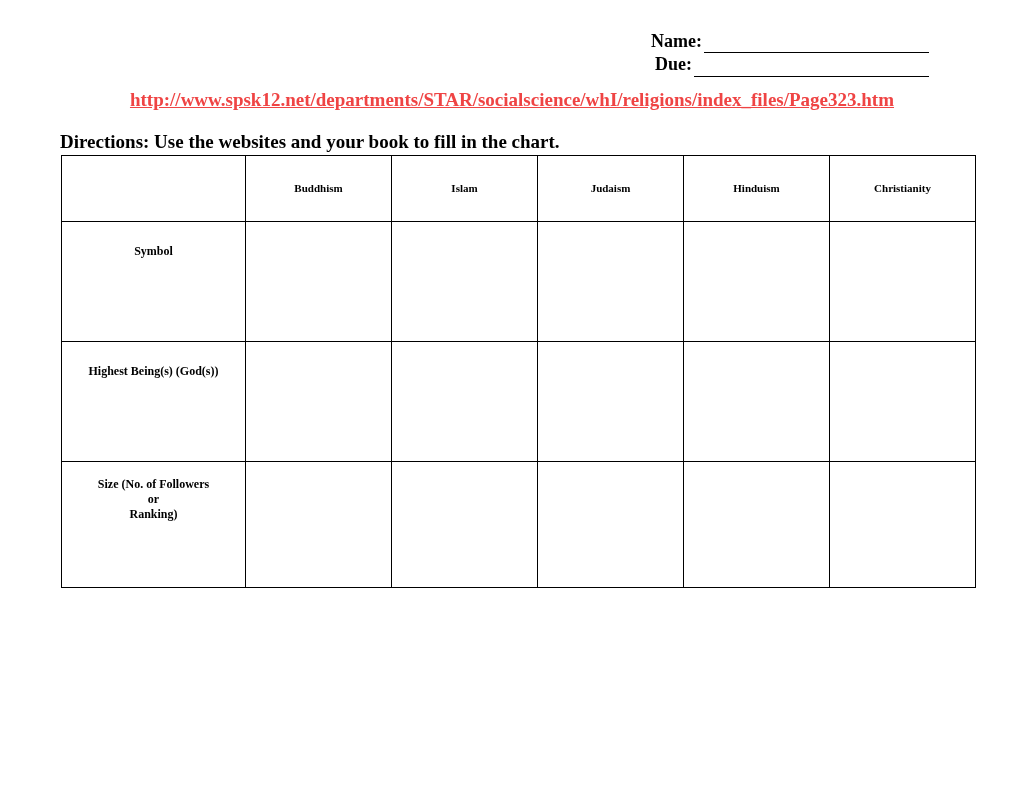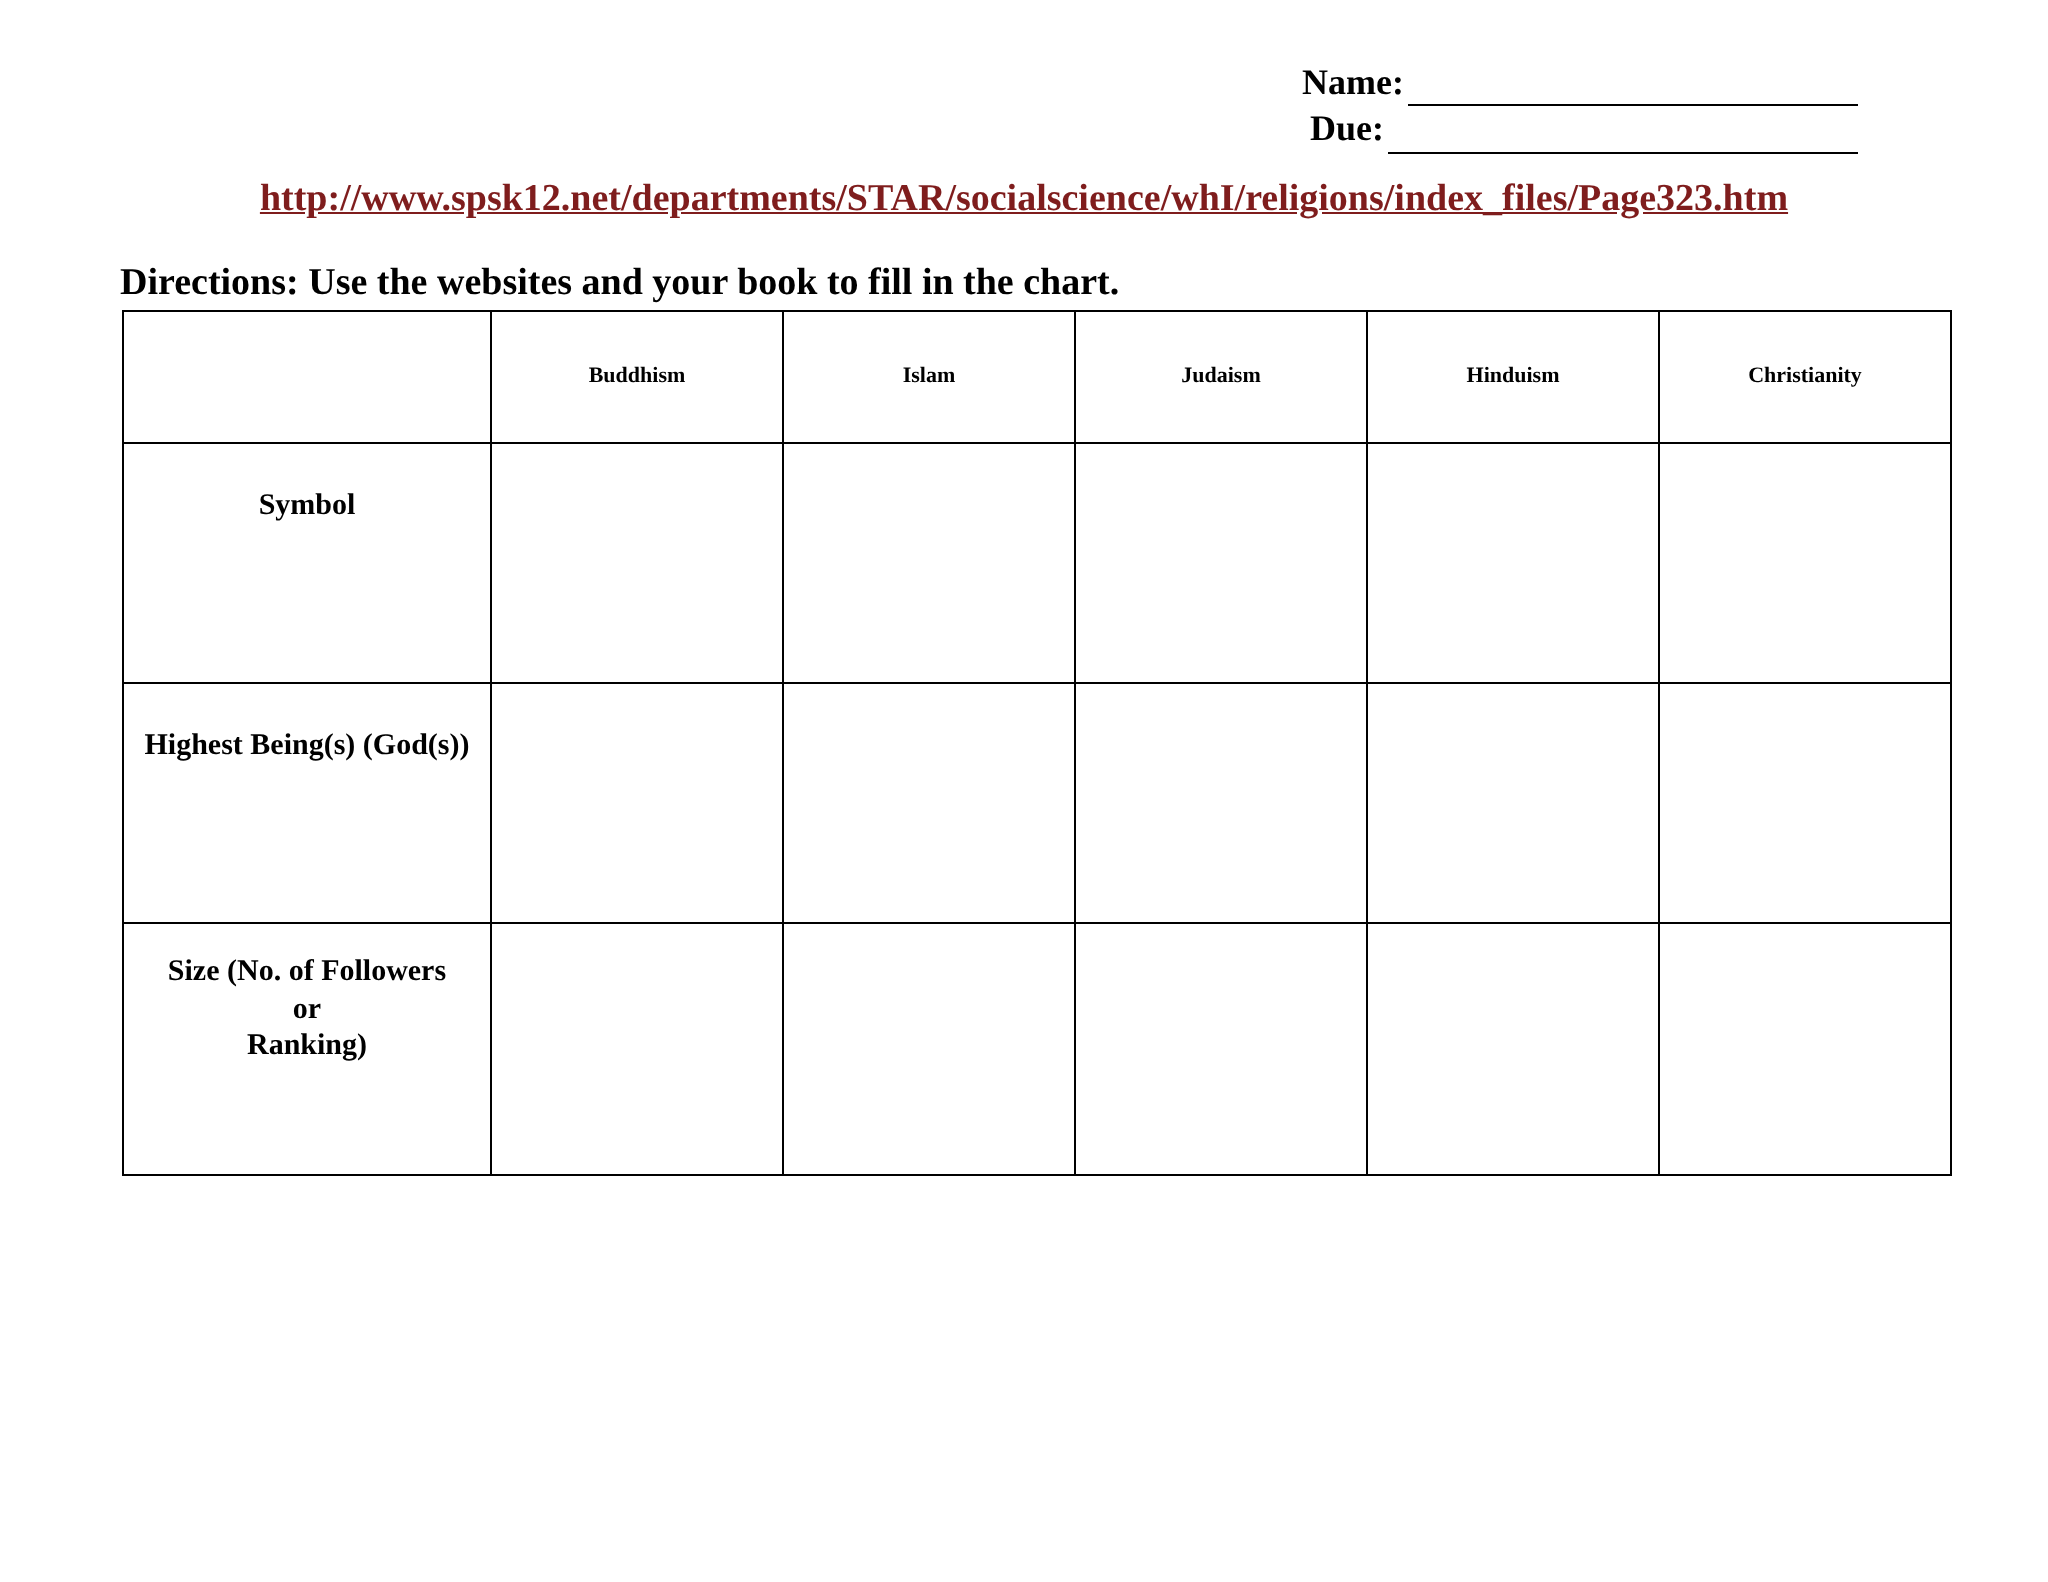--- a/index.html
+++ b/index.html
@@ -34,21 +34,21 @@
     .title-section {
       text-align: center;
       margin-bottom: 20px;
     }
     .worksheet-title {
       font-weight: bold;
       font-size: 18px;
       text-decoration: underline;
     }
     .url-link {
-      color: #7f1d1d;
+      color: #ef4444;
       text-decoration: underline;
       font-size: 19px;
       font-weight: bold;
       cursor: pointer;
       margin-top: 44px;
     }
     .directions {
       font-weight: bold;
       font-size: 19px;
       margin-bottom: 2px;
@@ -72,21 +72,21 @@
       padding: 5px;
     }
     .chart-table thead th:first-child {
       width: 184px;
     }
     .chart-table thead th.religion-col {
       width: 146px;
     }
     .chart-table tbody th {
       font-weight: bold;
-      font-size: 15px;
+      font-size: 12px;
       padding: 2px 10px;
       line-height: 1.25;
       vertical-align: top;
       padding-top: 22px;
     }
     .chart-table tbody tr {
       height: 120px;
     }
   </style>
 </head>

